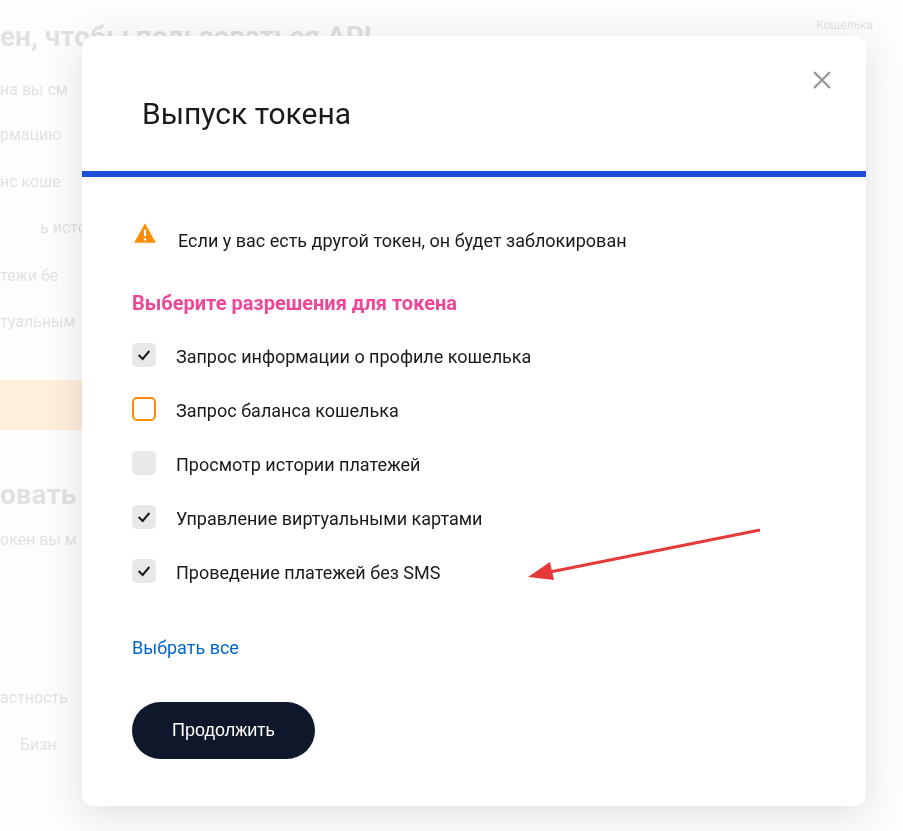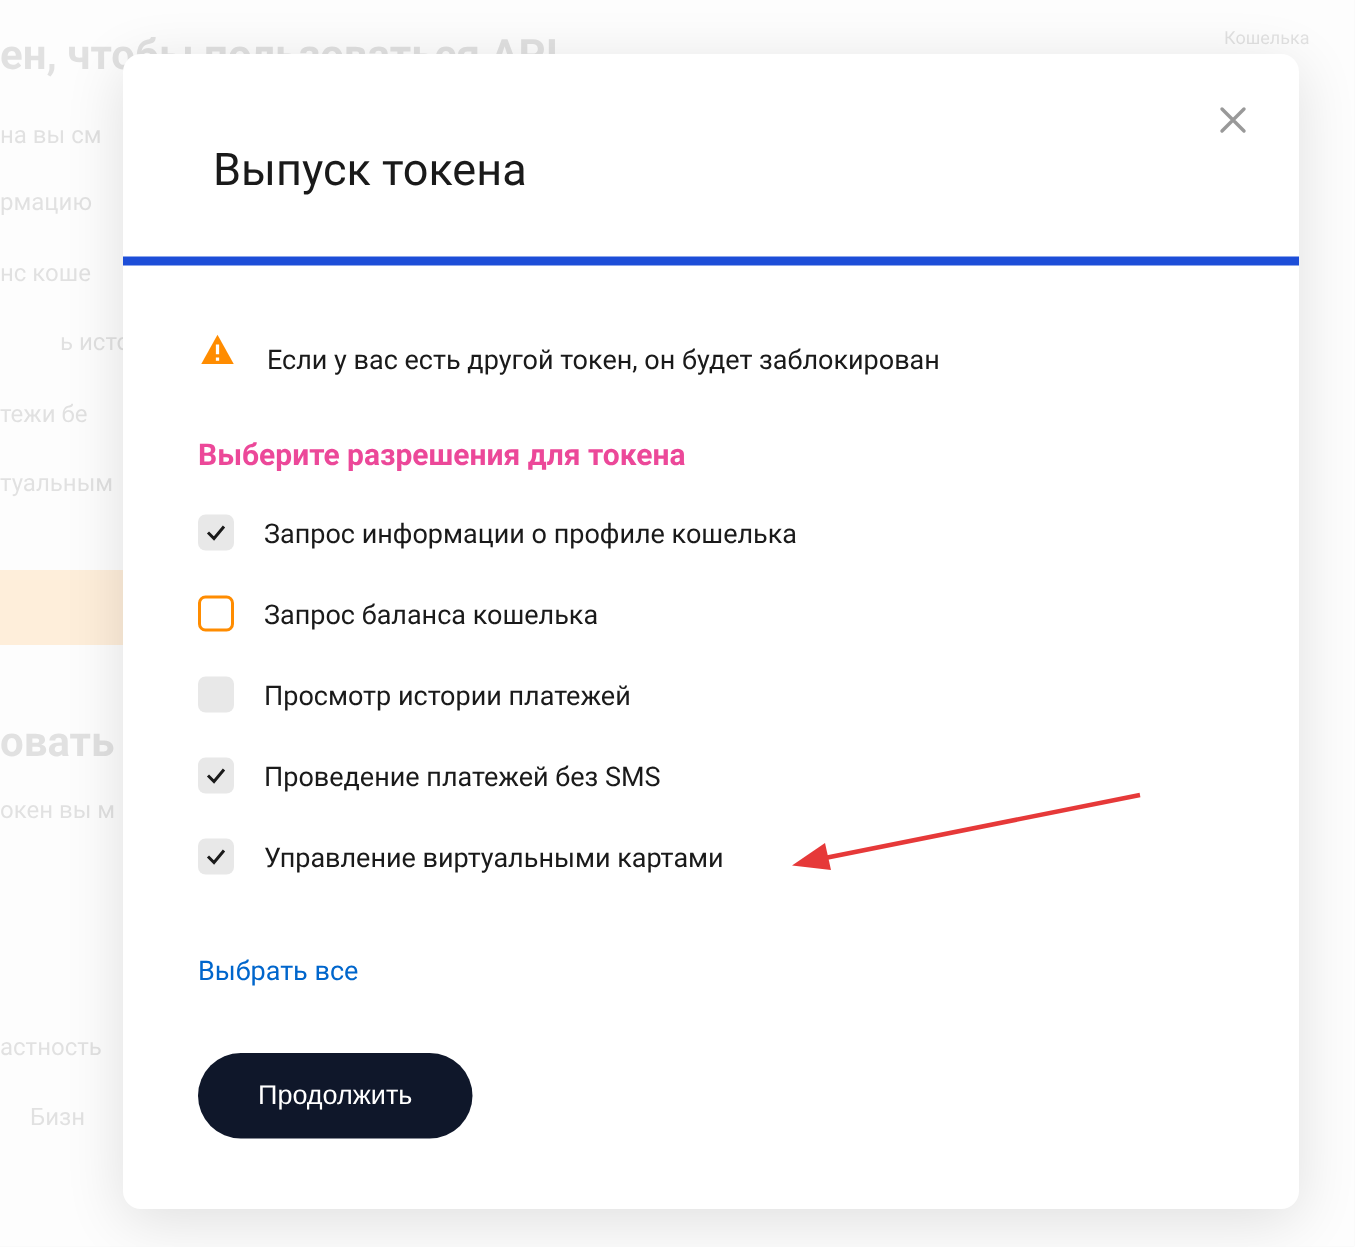--- a/index.html
+++ b/index.html
@@ -234,30 +234,30 @@
       <div class="checkbox checkbox-unchecked-grey"></div>
       <span class="perm-label">Просмотр истории платежей</span>
     </div>
 
     <div class="perm-row">
       <div class="checkbox checkbox-checked-grey">
         <svg viewBox="0 0 24 24">
             <path d="M4 12 L10 18 L20 6"></path>
           </svg>
       </div>
-      <span class="perm-label">Проведение платежей без SMS</span>
+      <span class="perm-label">Управление виртуальными картами</span>
     </div>
 
     <div class="perm-row">
       <div class="checkbox checkbox-checked-grey">
         <svg viewBox="0 0 24 24">
             <path d="M4 12 L10 18 L20 6"></path>
           </svg>
       </div>
-      <span class="perm-label">Управление виртуальными картами</span>
+      <span class="perm-label">Проведение платежей без SMS</span>
     </div>
 
     <a class="select-all-link">Выбрать все</a>
 
     <div>
       <button class="continue-btn">Продолжить</button>
     </div>
   </div>
 </div>
 

